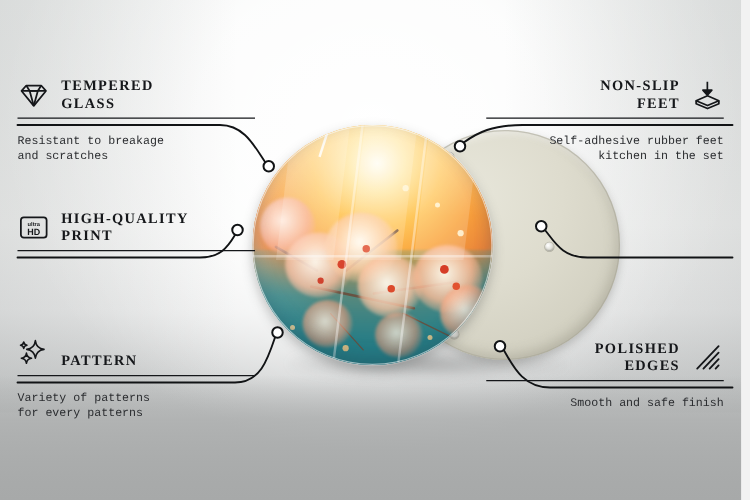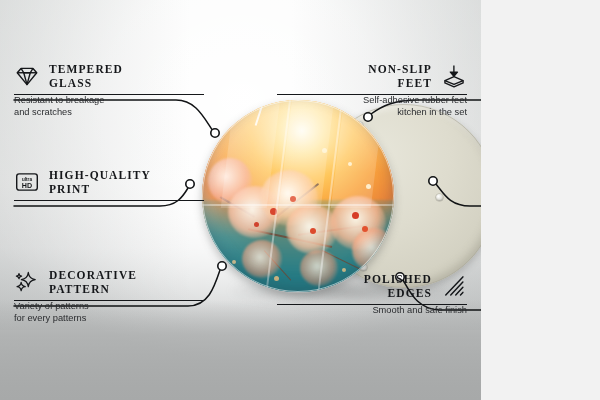--- a/index.html
+++ b/index.html
@@ -1,21 +1,21 @@
 <!DOCTYPE html>
 <html><head>
 <meta charset="utf-8">
 <style>
   html,body{margin:0;padding:0;}
   body{
     width:600px;height:400px;overflow:hidden;
     font-family:"Liberation Serif", serif;
     background:#f2f2f2;
   }
-  #stage{position:relative;width:481px;height:400px;overflow:hidden;}
+  #stage{position:relative;width:557px;height:400px;overflow:hidden;padding-left:36px;}
 
   
   .bg-base{position:absolute;inset:0;
     background:linear-gradient(to bottom,#eef0ef 0%,#f4f5f4 45%,#e9eaea 62%,#c9cbcb 78%,#a9abab 100%);}
   .bg-glow{position:absolute;left:50%;top:-12%;transform:translateX(-50%);
     width:620px;height:420px;
     background:radial-gradient(ellipse at 50% 35%,rgba(255,255,255,.98) 0%,rgba(255,255,255,.85) 32%,rgba(255,255,255,0) 68%);}
   .bg-vig-l{position:absolute;left:0;top:0;width:190px;height:330px;
     background:linear-gradient(to right,rgba(170,173,173,.30),rgba(170,173,173,0));}
   .bg-vig-r{position:absolute;right:0;top:0;width:190px;height:330px;
@@ -71,22 +71,22 @@
 
   
   .callout{position:absolute;width:190px;}
   .callout.left{left:14px;text-align:left;}
   .callout.right{right:14px;text-align:right;}
   .head{display:flex;align-items:center;gap:9px;}
   .callout.right .head{flex-direction:row-reverse;}
   .head-txt{font-family:"Liberation Serif",serif;font-size:11.5px;font-weight:700;
     letter-spacing:1.1px;line-height:14px;color:#15171a;text-transform:uppercase;}
   .rule{height:0;border-top:1.4px solid #15171a;margin-top:4px;}
-  .sub{font-family:Liberation Sans, sans-serif;font-size:9.3px;line-height:11.6px;
-    color:#2b2d30;margin-top:0;}
+  .sub{font-family:Liberation Mono, monospace;font-size:9.3px;line-height:11.6px;
+    color:#2b2d30;margin-top:12px;}
   .ico{flex:0 0 auto;width:26px;height:26px;display:block;}
   .ico svg{display:block;width:26px;height:26px;}
 
   
   .leaders{position:absolute;left:0;top:0;width:600px;height:400px;pointer-events:none;}
 </style>
 </head>
 <body>
 
 <div id="stage">
@@ -220,21 +220,21 @@
   <div class="callout left" style="top:268px;">
     <div class="head">
       <span class="ico">
         <svg viewBox="0 0 24 24" fill="none" stroke="#15171a" stroke-width="1.15" stroke-linejoin="round">
           <path d="M13.2 3.2 C13.7 7.3 15.6 9.2 19.6 9.7 C15.6 10.2 13.7 12.1 13.2 16.2 C12.7 12.1 10.8 10.2 6.8 9.7 C10.8 9.2 12.7 7.3 13.2 3.2 Z"></path>
           <path d="M6.6 12.4 C6.9 14.8 8 15.9 10.4 16.2 C8 16.5 6.9 17.6 6.6 20 C6.3 17.6 5.2 16.5 2.8 16.2 C5.2 15.9 6.3 14.8 6.6 12.4 Z"></path>
           <path d="M4.6 4.2 C4.8 5.7 5.5 6.4 7 6.6 C5.5 6.8 4.8 7.5 4.6 9 C4.4 7.5 3.7 6.8 2.2 6.6 C3.7 6.4 4.4 5.7 4.6 4.2 Z"></path>
         </svg>
       </span>
       <span class="head-txt">
-        <span>DECORATIVE</span><br>
+        <br>
         <span>PATTERN</span>
       </span>
     </div>
     <div class="rule"></div>
     <div class="sub">
       <span>Variety of patterns</span><br>
       <span>for every patterns</span>
     </div>
   </div>
 

